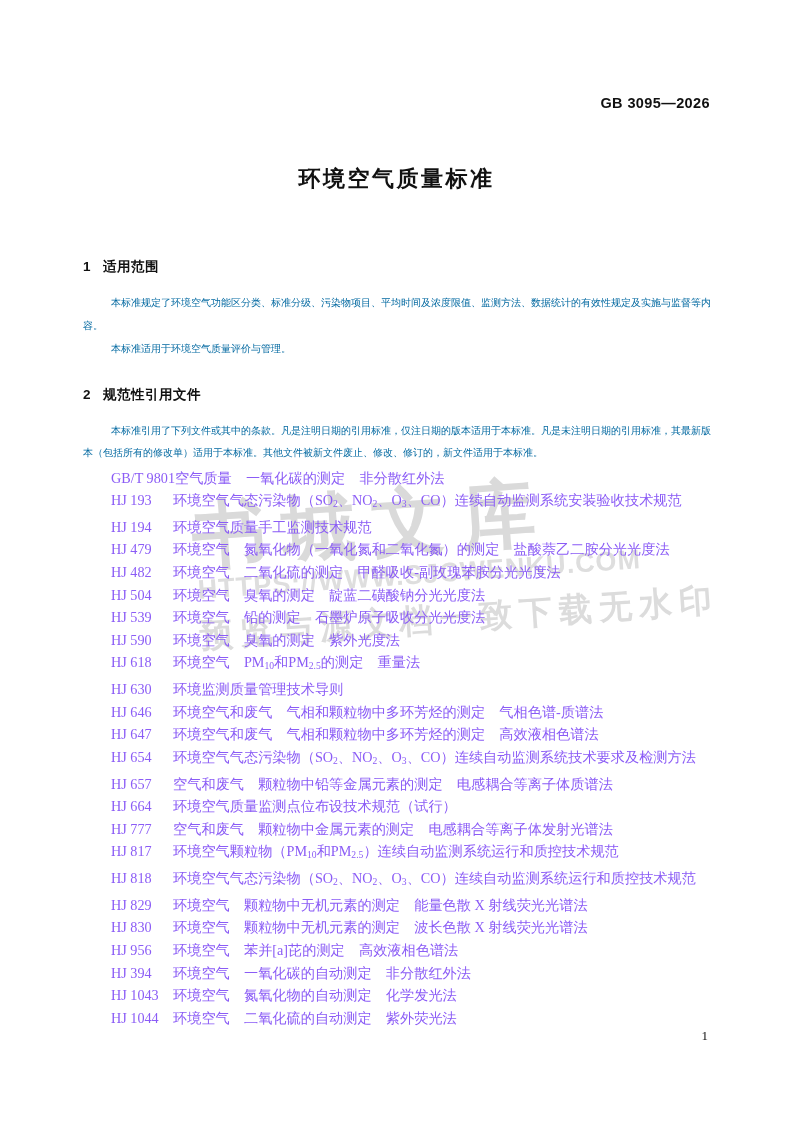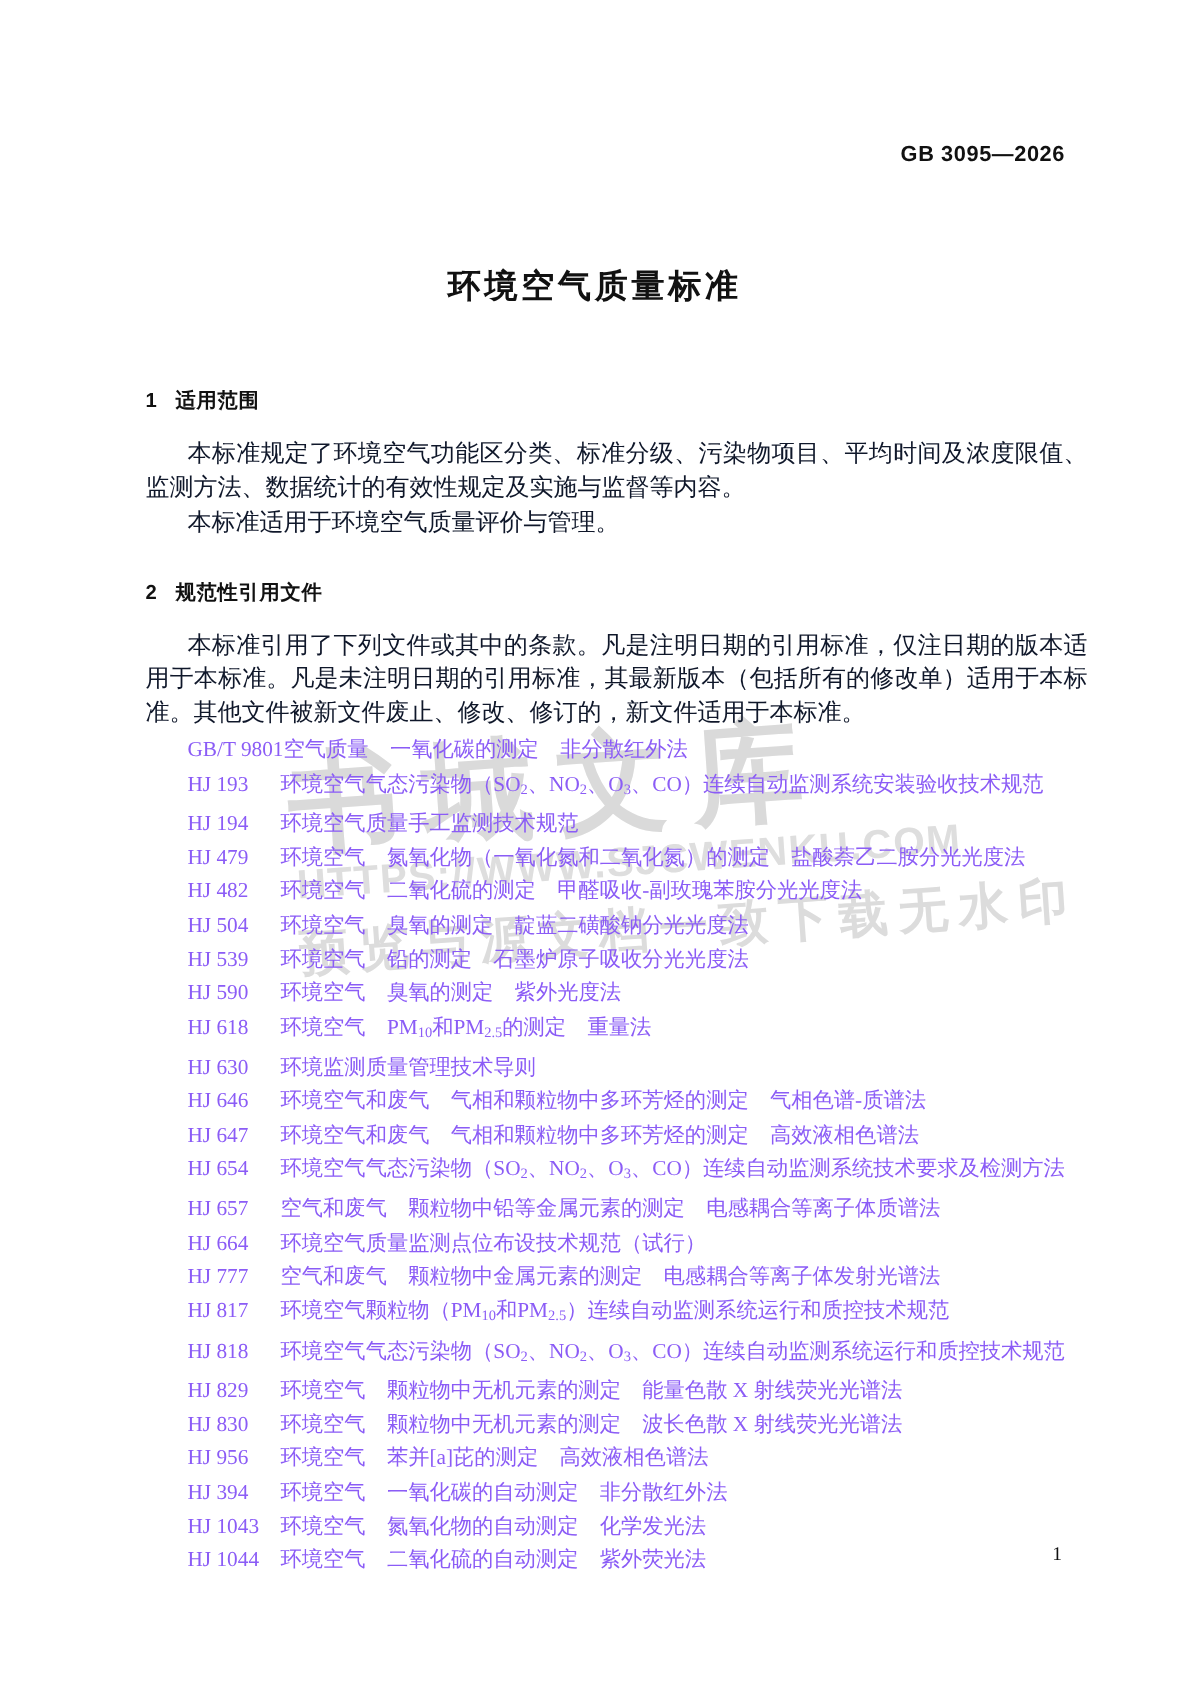--- a/index.html
+++ b/index.html
@@ -78,62 +78,61 @@
     font-size: 14.5px;
     font-weight: 600;
     color: #111111;
     letter-spacing: 0.4px;
     text-align: right;
   }
 
   .doc-title {
     position: absolute;
     left: 0;
-    top: 176px;
+    top: 164px;
     width: 793px;
     text-align: center;
     font-family: "Liberation Sans", "DejaVu Sans", sans-serif;
     font-size: 22px;
     font-weight: bold;
     letter-spacing: 2.5px;
     color: #111111;
   }
 
   .body-block {
     position: absolute;
     left: 83px;
     top: 258px;
     width: 628px;
-    margin-left: 14px;
   }
 
   h2.sec-heading {
     font-family: "Liberation Sans", "DejaVu Sans", sans-serif;
     font-size: 13.5px;
     font-weight: bold;
     margin: 0 0 16px 0;
     color: #111111;
     letter-spacing: 0.5px;
   }
   h2.sec-heading .num {
     display: inline-block;
     min-width: 20px;
   }
   .sec-gap {
     height: 24px;
   }
 
   p.para {
     margin: 0 0 1px 0;
-    font-size: 16px;
+    font-size: 10px;
     line-height: 22.5px;
     text-indent: 28px;
     text-align: justify;
     text-justify: inter-ideograph;
-    color: #0f172a;
+    color: #0369a1;
   }
 
   ul.ref-list {
     list-style: none;
     margin: 2px 0 0 0;
     padding: 0;
   }
   ul.ref-list li {
     font-size: 14.2px;
     line-height: 22.6px;

